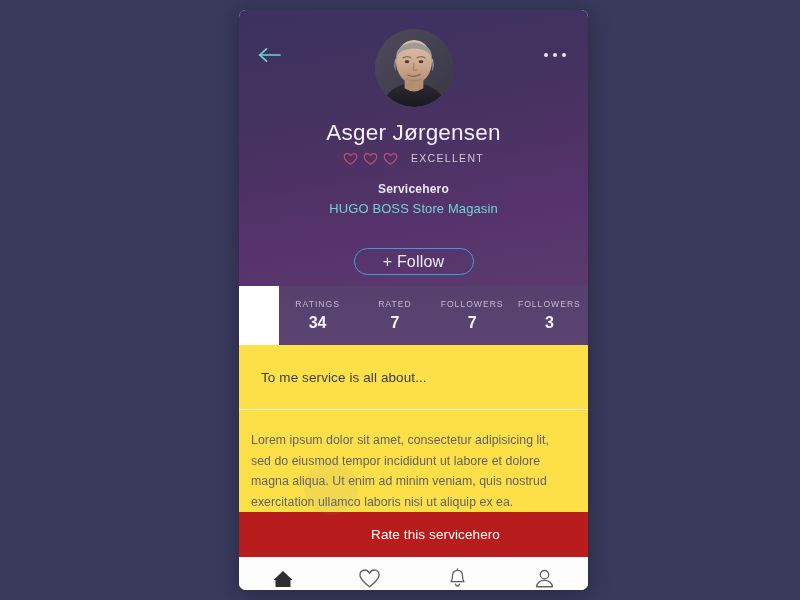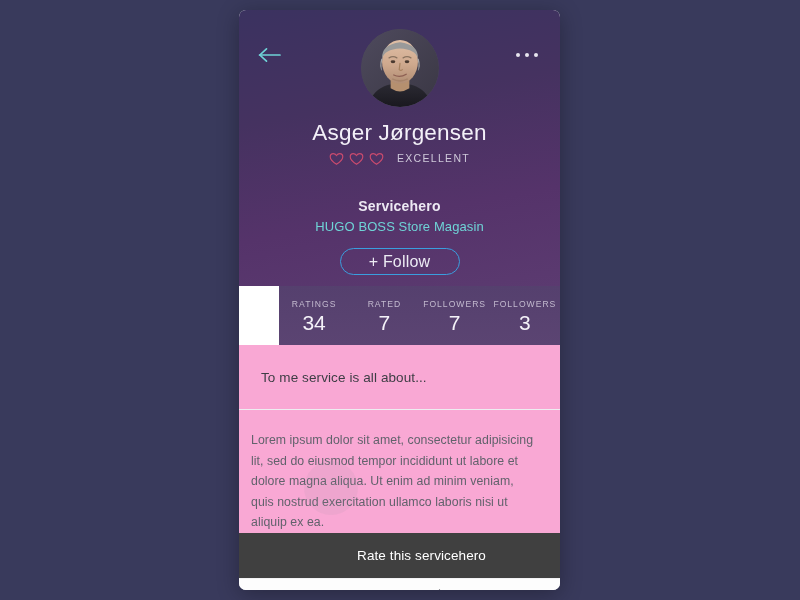--- a/index.html
+++ b/index.html
@@ -15,21 +15,21 @@
     background: #393a5c;
     font-family: "Liberation Sans", sans-serif;
     position: relative;
   }
 
   
   #phone-card {
     position: absolute;
     left: 239px;
     top: 10px;
-    width: 321px;
+    width: 349px;
     height: 580px;
     border-radius: 7px;
     overflow: hidden;
     background: #fff;
     box-shadow: 0 4px 22px rgba(0,0,0,0.30);
     display: flex;
     flex-direction: column;
   }
 
   
@@ -108,23 +108,23 @@
   .heart-icon { display: block; }
 
   #rating-label {
     color: #cfc9da;
     font-size: 10.5px;
     letter-spacing: 1.3px;
     margin-left: 7px;
   }
 
   #role-title {
-    margin-top: 32px;
+    margin-top: 16px;
     color: #ece9f3;
-    font-size: 14px;
+    font-size: 12px;
     font-weight: 700;
     letter-spacing: 0.2px;
   }
 
   #company-link {
     margin-top: 5px;
     color: #6fd3d6;
     font-size: 13px;
     letter-spacing: 0.1px;
     cursor: pointer;
@@ -166,30 +166,30 @@
     cursor: pointer;
   }
   .stat-label {
     color: #c2b9ce;
     font-size: 8.6px;
     letter-spacing: 1.0px;
     display: block;
   }
   .stat-value {
     color: #f4f2f8;
-    font-size: 21px;
-    font-weight: 400;
+    font-size: 16px;
+    font-weight: 700;
     display: block;
     margin-top: 5px;
     line-height: 18px;
   }
 
   
   #content-area {
-    background: #f9a8d4;
+    background: #fde047;
     flex: 1 1 auto;
     position: relative;
   }
 
   #about-heading {
     color: #3d3d44;
     font-size: 13.5px;
     padding: 25px 22px 0 22px;
     letter-spacing: 0.1px;
   }
@@ -217,21 +217,21 @@
     height: 54px;
     border-radius: 50%;
     background: rgba(150,150,160,0.10);
     pointer-events: none;
   }
 
   
   #rate-cta {
     flex: 0 0 auto;
     height: 45px;
-    background: #404040;
+    background: #b91c1c;
     color: #ffffff;
     font-size: 13.5px;
     display: flex;
     align-items: center;
     justify-content: center;
     cursor: pointer;
     letter-spacing: 0.1px;
     font-family: "Liberation Sans", sans-serif;
     border: none;
     width: 100%;

